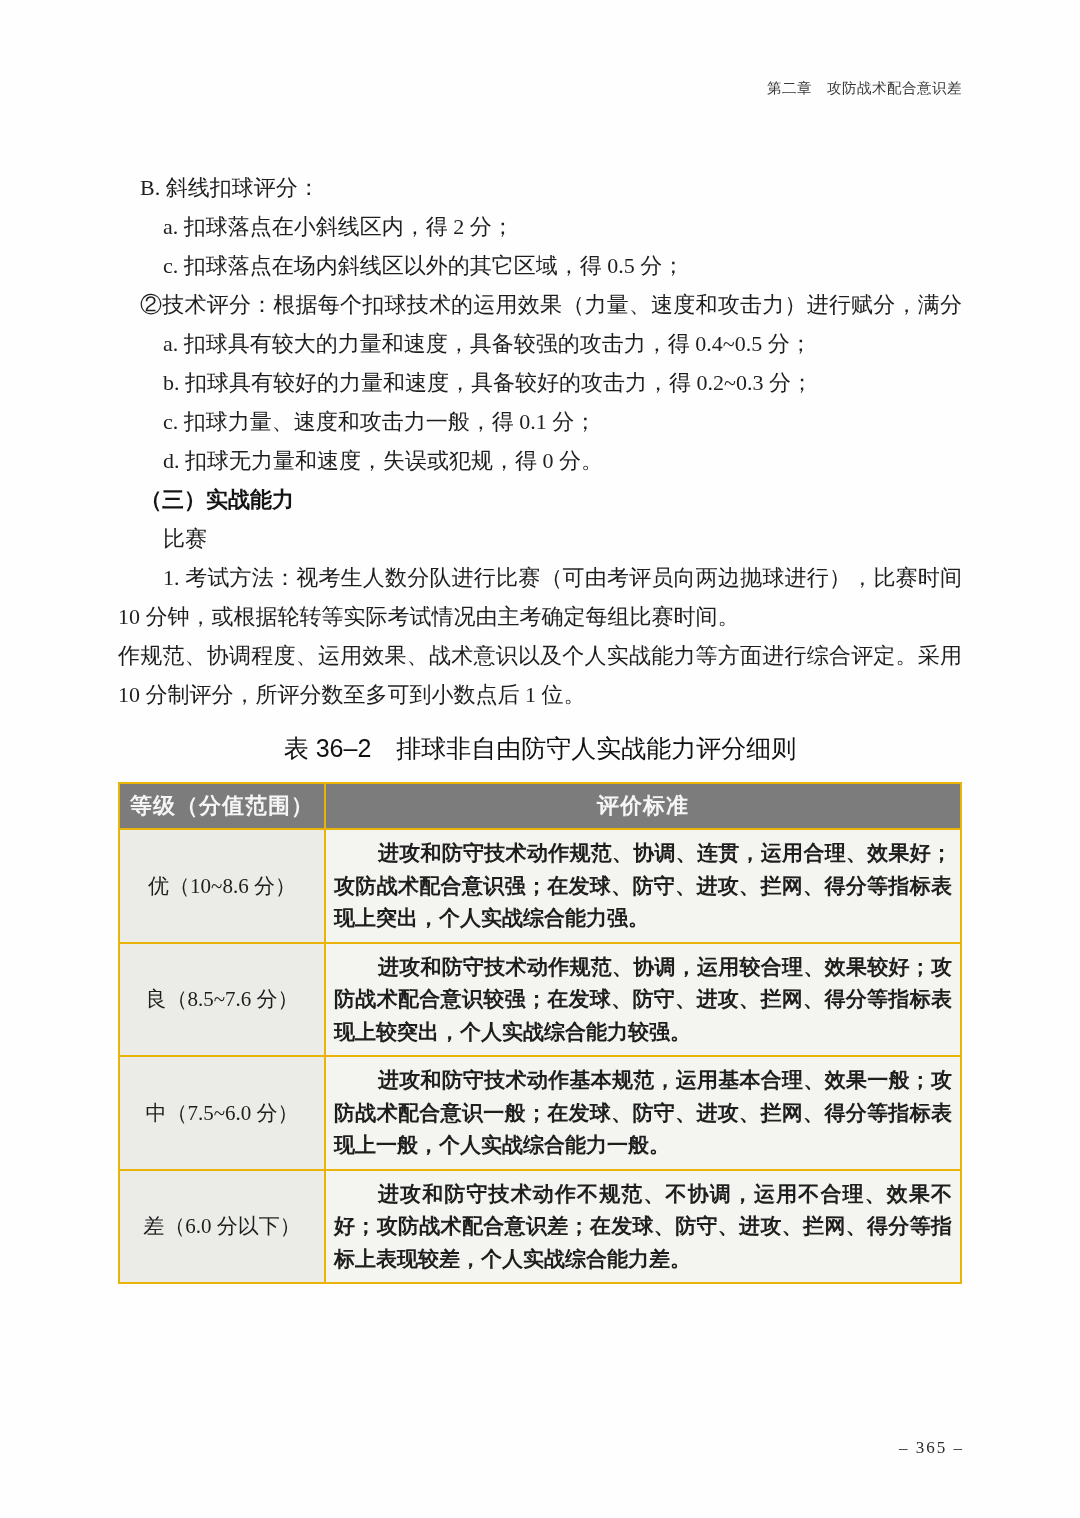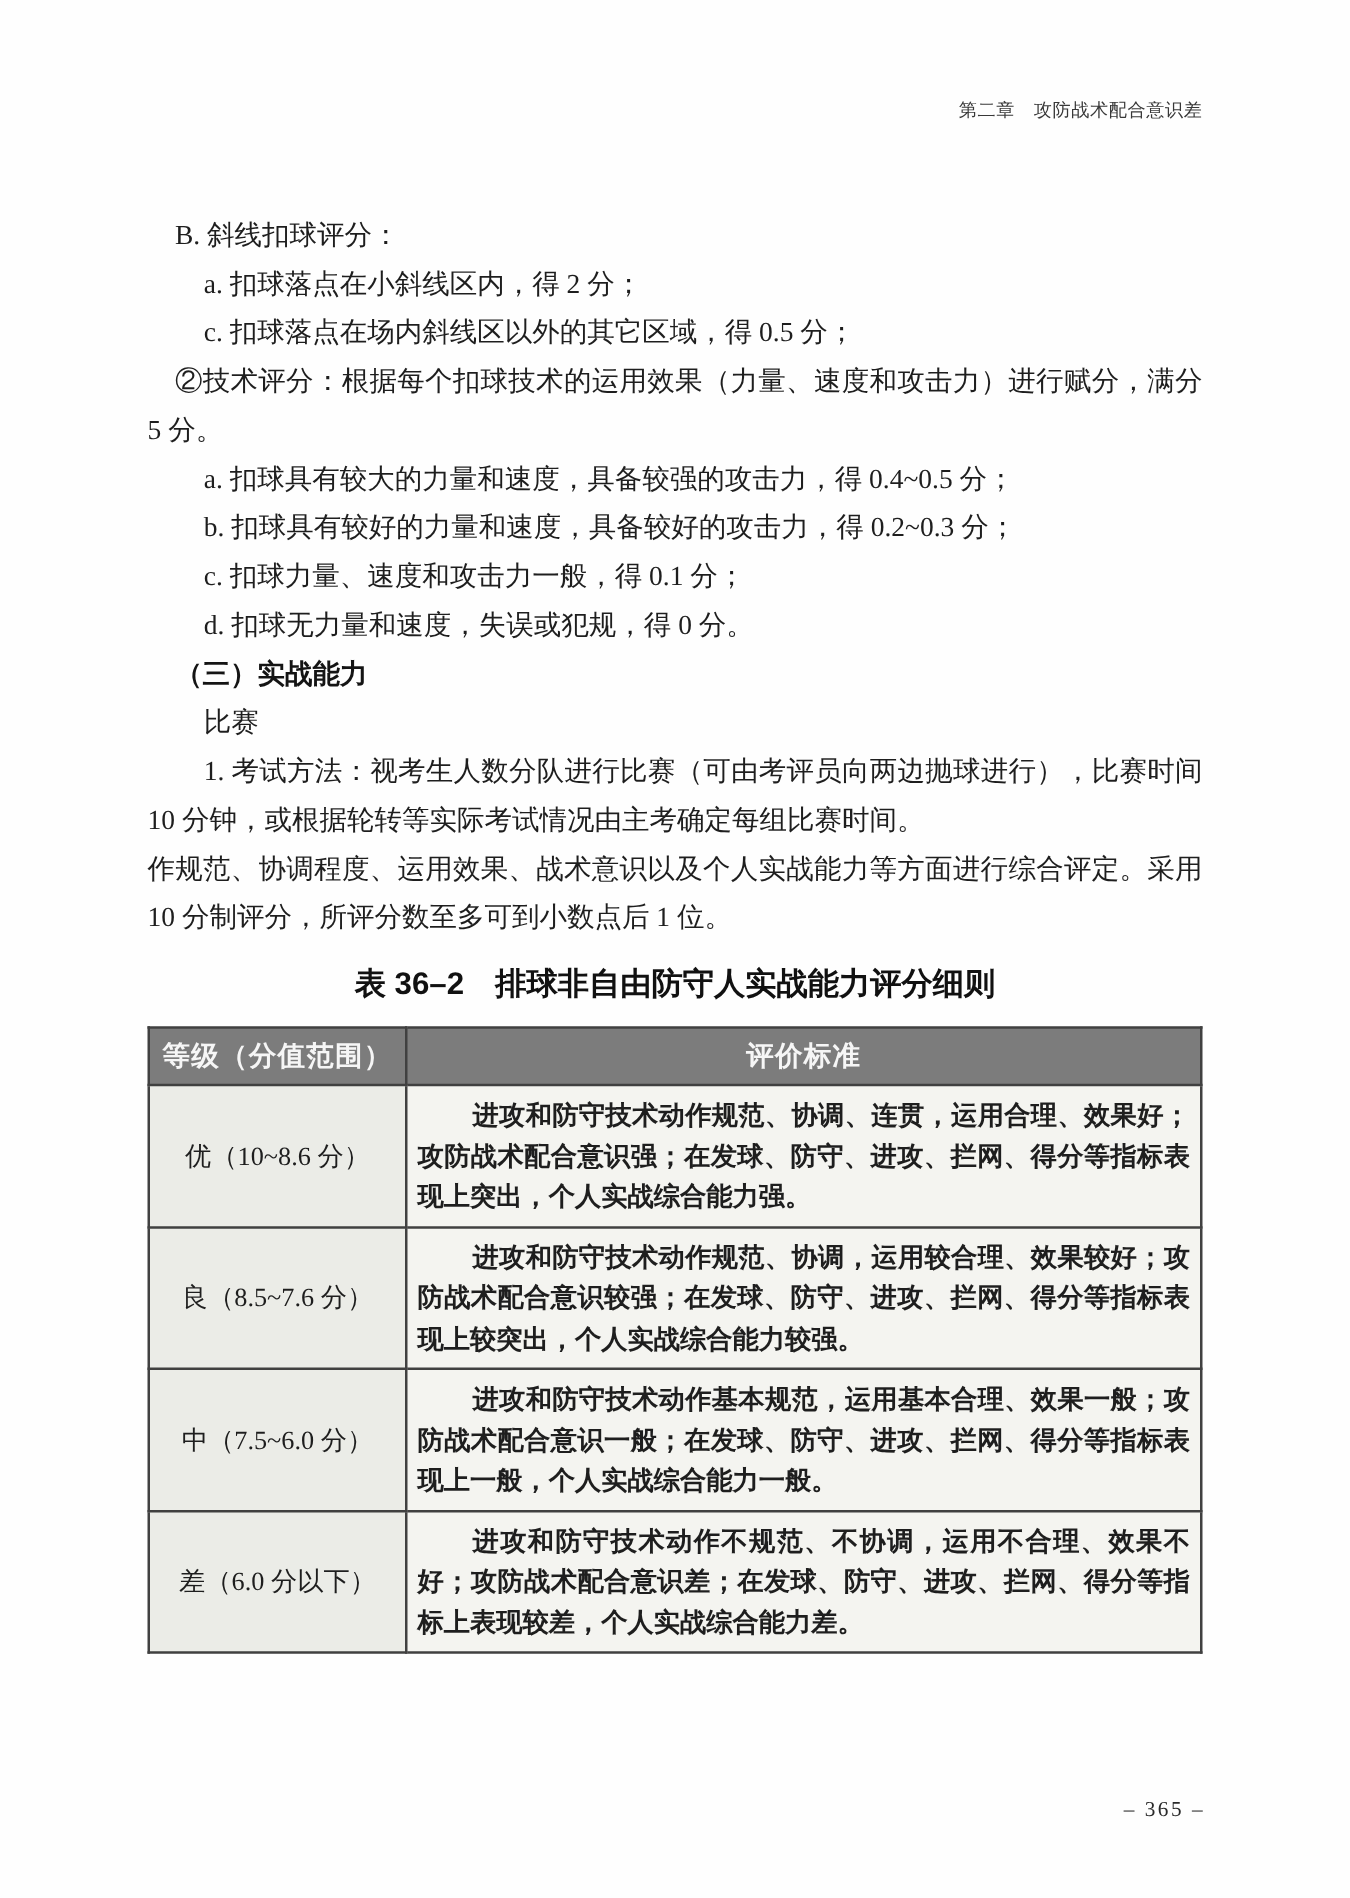--- a/index.html
+++ b/index.html
@@ -42,32 +42,32 @@
     font-family: "Liberation Sans", sans-serif;
     font-weight: 700;
     color: #141414;
   }
   .table-title {
     margin-top: 14px;
     height: 40px;
     line-height: 40px;
     text-align: center;
     font-family: "Liberation Sans", sans-serif;
-    font-weight: 700;
+    font-weight: 400;
     font-size: 25px;
     color: #111111;
   }
   table.scoring {
     margin-top: 14px;
     width: 844px;
     border-collapse: collapse;
     table-layout: fixed;
   }
   table.scoring th, table.scoring td {
-    border: 2px solid #404040;
+    border: 2px solid #eab308;
   }
   table.scoring thead th {
     height: 46px;
     background: #7c7c7c;
     color: #f6f6f6;
     font-family: "Liberation Sans", sans-serif;
     font-weight: 700;
     font-size: 22px;
     letter-spacing: 1px;
     text-align: center;
@@ -103,21 +103,20 @@
 </head>
 <body>
 
 <div class="running-head">第二章　攻防战术配合意识差</div>
 
 <div class="content">
   <div class="t-line i1">B. 斜线扣球评分：</div>
   <div class="t-line i2">a. 扣球落点在小斜线区内，得 2 分；</div>
   <div class="t-line i2">c. 扣球落点在场内斜线区以外的其它区域，得 0.5 分；</div>
   <div class="t-line i1 stretch">②技术评分：根据每个扣球技术的运用效果（力量、速度和攻击力）进行赋分，满分</div>
-  <div class="t-line">5 分。</div>
   <div class="t-line i2">a. 扣球具有较大的力量和速度，具备较强的攻击力，得 0.4~0.5 分；</div>
   <div class="t-line i2">b. 扣球具有较好的力量和速度，具备较好的攻击力，得 0.2~0.3 分；</div>
   <div class="t-line i2">c. 扣球力量、速度和攻击力一般，得 0.1 分；</div>
   <div class="t-line i2">d. 扣球无力量和速度，失误或犯规，得 0 分。</div>
   <div class="t-line i1 heading">（三）实战能力</div>
   <div class="t-line i2">比赛</div>
   <div class="t-line i2 stretch">1. 考试方法：视考生人数分队进行比赛（可由考评员向两边抛球进行），比赛时间</div>
   <div class="t-line">10 分钟，或根据轮转等实际考试情况由主考确定每组比赛时间。</div>
   <div class="t-line stretch">作规范、协调程度、运用效果、战术意识以及个人实战能力等方面进行综合评定。采用</div>
   <div class="t-line">10 分制评分，所评分数至多可到小数点后 1 位。</div>

